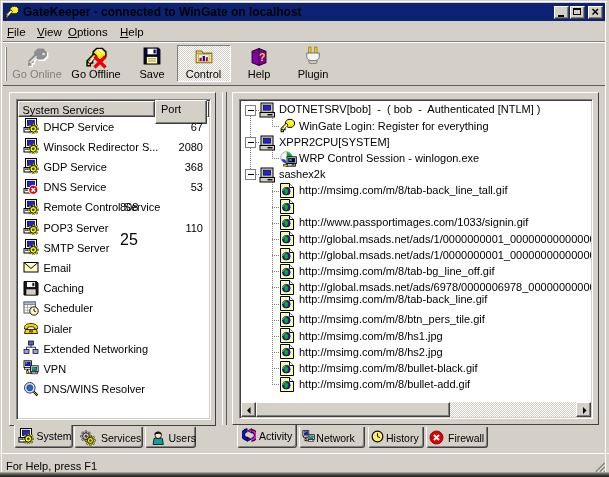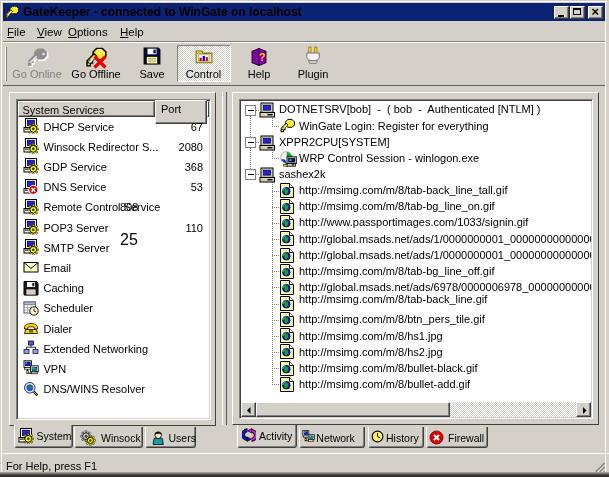--- a/index.html
+++ b/index.html
@@ -411,21 +411,20 @@
             <rect width="1" height="1" fill="#ffff55"></rect>
             <rect x="1" y="1" width="1" height="1" fill="#ffff55"></rect>
 </pattern>
         </defs>
 <path d="M0.5 0.5 L9.5 0.5 L13.5 4.5 L13.5 14.5 L0.5 14.5 Z" fill="url(#yd)" stroke="#000"></path>
 <path d="M9.5 0.5 L9.5 4.5 L13.5 4.5" fill="#fff" stroke="#000"></path>
 <circle cx="6.3" cy="8.2" r="3.9" fill="#1122cc" stroke="#000" stroke-width="0.6"></circle>
 <path d="M4.9 4.9 C7.2 5.3 8.2 6.5 8.1 8.2 C8 9.8 7 10.9 5.8 11.5 C4.2 10.3 3.8 7.5 4.9 4.9" fill="#11aa11"></path>
 <path d="M5.3 4.6 C3.8 5.3 3 6.4 2.8 8" stroke="#88eeee" stroke-width="0.8" fill="none"></path>
 </svg></div>
-<div style="position:absolute;left:58px;top:99.3px;font-size:11px;white-space:nowrap">http://msimg.com/m/8/tab-bg_line_on.gif</div>
 <div style="position:absolute;left:31px;top:121.8px;width:8px;height:1px;background-image:repeating-linear-gradient(to right,#808080 0 1px,transparent 1px 2px)"></div>
 <div style="position:absolute;left:39px;top:114.2px;line-height:0"><svg width="14" height="15" viewBox="0 0 14 15">
 <defs>
           <pattern id="yd" width="2" height="2" patternUnits="userSpaceOnUse">
 <rect width="2" height="2" fill="#fff"></rect>
             <rect width="1" height="1" fill="#ffff55"></rect>
             <rect x="1" y="1" width="1" height="1" fill="#ffff55"></rect>
 </pattern>
         </defs>
 <path d="M0.5 0.5 L9.5 0.5 L13.5 4.5 L13.5 14.5 L0.5 14.5 Z" fill="url(#yd)" stroke="#000"></path>
@@ -638,21 +637,21 @@
       <circle cx="13.44" cy="13.44" r="1" fill="#ffff00" stroke="#000" stroke-width="0.55"></circle>
       <circle cx="10.40" cy="14.70" r="1" fill="#ffff00" stroke="#000" stroke-width="0.55"></circle>
       <circle cx="7.36" cy="13.44" r="1" fill="#ffff00" stroke="#000" stroke-width="0.55"></circle>
       <circle cx="6.10" cy="10.40" r="1" fill="#ffff00" stroke="#000" stroke-width="0.55"></circle>
       <circle cx="7.36" cy="7.36" r="1" fill="#ffff00" stroke="#000" stroke-width="0.55"></circle>
       <circle cx="10.40" cy="6.10" r="1" fill="#ffff00" stroke="#000" stroke-width="0.55"></circle>
       <circle cx="13.44" cy="7.36" r="1" fill="#ffff00" stroke="#000" stroke-width="0.55"></circle>
       <circle cx="10.4" cy="10.4" r="3.0" fill="#ffff00" stroke="#000" stroke-width="0.8"></circle>
       <circle cx="10.4" cy="10.4" r="1.26" fill="#3a3a00"></circle>
     </svg></div>
-<div class="abs" style="left:101px;top:431.5px;font-size:10.5px;white-space:nowrap">Winsock</div>
+<div class="abs" style="left:101px;top:431.5px;font-size:10.5px;white-space:nowrap">Services</div>
 <div class="abs" style="left:144.5px;top:427px;width:51.5px;height:20.5px;background:#d4d0c8;border-left:1px solid #fff;border-right:1px solid #404040;border-bottom:1px solid #404040;border-radius:0 0 3px 3px;box-shadow:inset -1px -1px 0 #808080"></div>
 <div class="abs" style="left:149.5px;top:429.5px;line-height:0"><svg width="16" height="16" viewBox="0 0 16 16">
 <circle cx="8.2" cy="5.4" r="3.2" fill="#ffdfc0" stroke="#000" stroke-width="0.8"></circle>
 <path d="M4.2 4.6 C4.6 2.6 6.4 1.4 8.2 1.4 C10.2 1.4 11.8 2.9 12.1 4.8 C10.9 4 9.9 3.6 8.6 3.7 C7.3 3.8 5.2 4.3 4.2 4.6 Z" fill="#111"></path>
 <path d="M4 8.6 C5.2 8.1 6.4 8.1 8.2 8.6 C10 8.1 11.2 8.1 12.4 8.6 L13.3 14.5 L3.1 14.5 Z" fill="#11a0a0" stroke="#000" stroke-width="0.8"></path>
 </svg></div>
 <div class="abs" style="left:168.5px;top:431.5px;font-size:10.5px;white-space:nowrap">Users</div>
 <div class="abs" style="left:236.5px;top:425px;width:60.5px;height:23px;background:#d4d0c8;border-left:1px solid #fff;border-right:1px solid #404040;border-bottom:1px solid #404040;border-radius:0 0 3px 3px;box-shadow:inset -1px -1px 0 #808080"></div>
 <div class="abs" style="left:241.5px;top:427.5px;line-height:0"><svg width="14" height="16" viewBox="0 0 14 16">
       <g transform="scale(0.875)">

